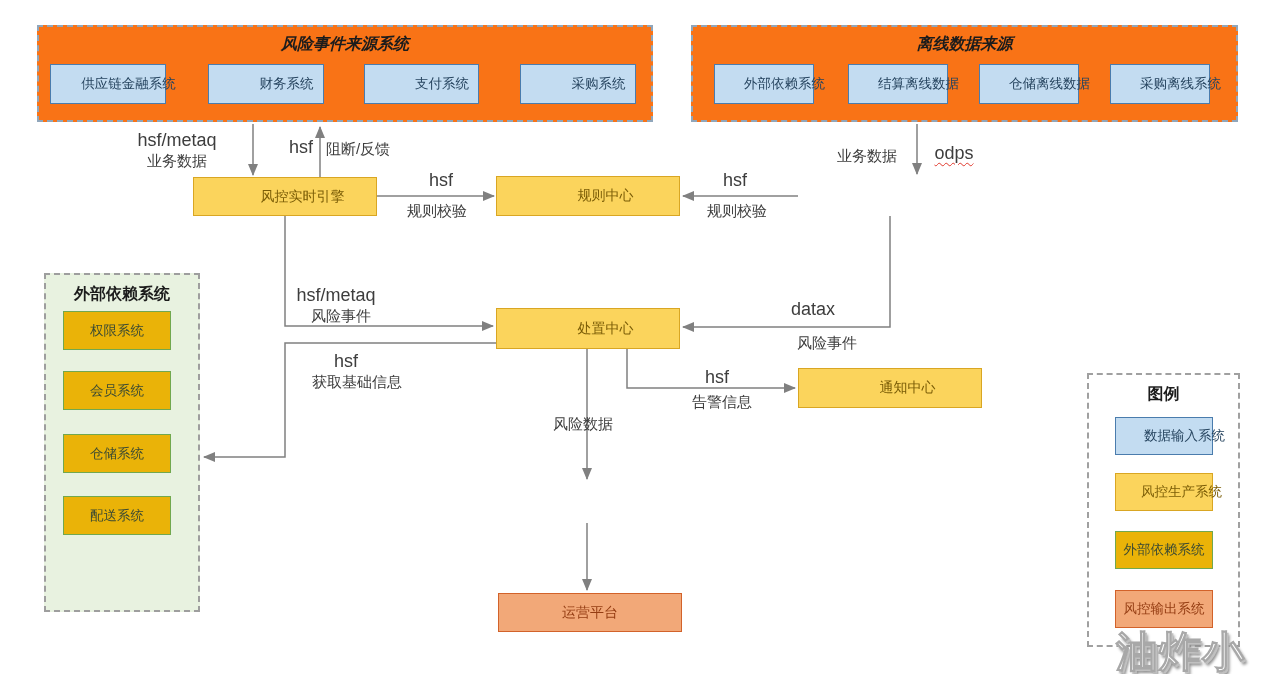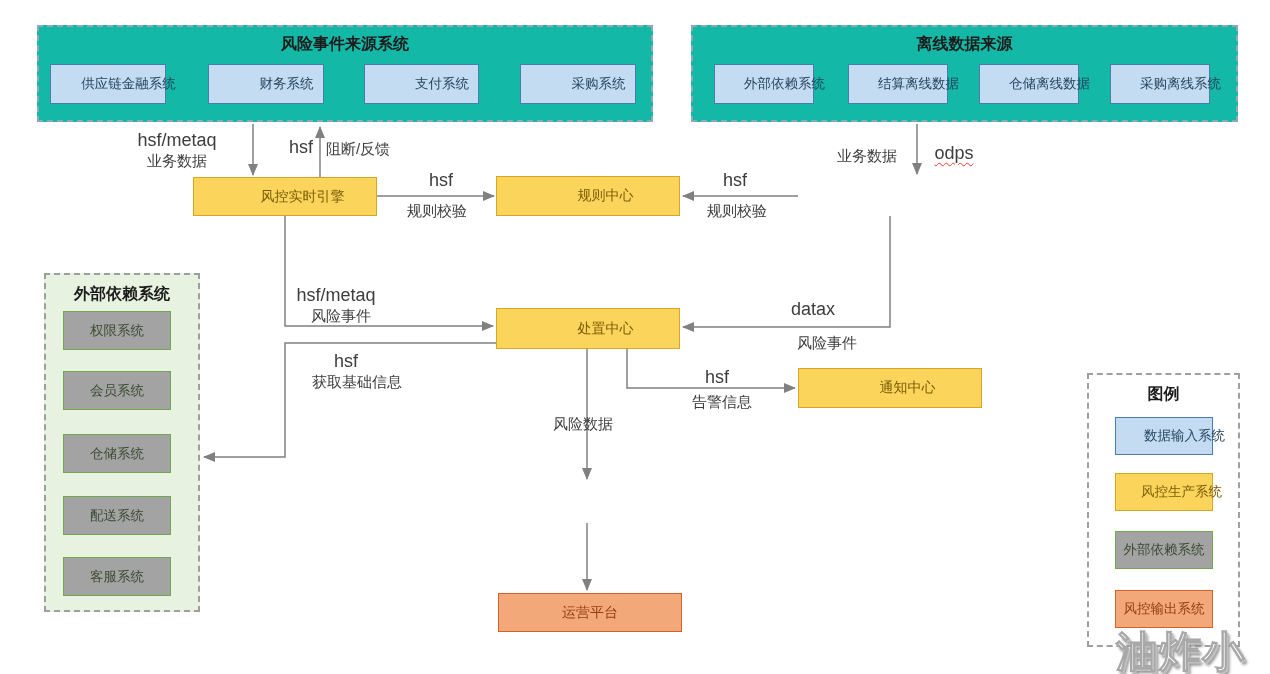--- a/index.html
+++ b/index.html
@@ -4,34 +4,34 @@
 <style>
   html,body { margin:0; padding:0; background:#fff; }
   #canvas {
     position:relative; width:1270px; height:674px; overflow:hidden;
     background:#fff; font-family:"Liberation Sans", sans-serif;
   }
   svg#connectors { position:absolute; left:0; top:0; pointer-events:none; }
   .edge { fill:none; stroke:#808080; stroke-width:1.5; }
 
   .container { position:absolute; box-sizing:border-box; }
-  .blue-container  { background:#14b8a6; border:2px dashed #90a6bb; }
+  .blue-container  { background:#f97316; border:2px dashed #90a6bb;font-style:italic; }
   .green-container { background:#e8f2e0; border:2px dashed #9e9e9e; }
   .legend-container{ background:#ffffff; border:2px dashed #a0a0a0; }
   .container-title { text-align:center; padding-top:7px; font-size:16px; font-weight:600; color:#1c1c1c; }
   .green-container .container-title, .legend-container .container-title { padding-top:9px; }
 
   .box {
     position:absolute; box-sizing:border-box; display:flex;
     align-items:center; justify-content:center;
     font-size:13.5px; white-space:nowrap;
   }
   .blue-item   { background:#c3dcf1; border:1.5px solid #4a7cad; color:#26445f;padding-left:41px; }
   .yellow-node { background:#fbd45c; border:1.5px solid #d9a623; color:#7a5c06; font-size:14px;padding-left:35px; }
-  .green-item  { background:#a3a3a3; border:1.5px solid #71a84f; color:#3b4a33; }
+  .green-item  { background:#eab308; border:1.5px solid #71a84f; color:#3b4a33; }
   .orange-node { background:#f2a878; border:1.5px solid #d2622a; color:#943c12; font-size:14px; }
 
   .elabel { position:absolute; transform:translateX(-50%); white-space:nowrap; color:#3d3d3d; }
   .latin  { font-size:18px; }
   .cjk    { font-size:15px; }
   .wavy-red { text-decoration:underline wavy #e0392d; text-decoration-thickness:1px; text-underline-offset:3px; }
 
   #watermark {
     position:absolute; left:1116px; top:624px;
     font-size:42px; font-weight:bold; letter-spacing:1px;
@@ -89,21 +89,20 @@
   <div class="box yellow-node" style="left:193px;top:177px;width:184px;height:39px">风控实时引擎</div>
   <div class="box yellow-node" style="left:496px;top:176px;width:184px;height:40px">规则中心</div>
   <div class="box yellow-node" style="left:496px;top:308px;width:184px;height:41px">处置中心</div>
   <div class="box yellow-node" style="left:798px;top:368px;width:184px;height:40px">通知中心</div>
   <div class="box orange-node" style="left:498px;top:593px;width:184px;height:39px">运营平台</div>
 
   <div class="box green-item" style="left:63px;top:311px;width:108px;height:39px">权限系统</div>
   <div class="box green-item" style="left:63px;top:371px;width:108px;height:39px">会员系统</div>
   <div class="box green-item" style="left:63px;top:434px;width:108px;height:39px">仓储系统</div>
   <div class="box green-item" style="left:63px;top:496px;width:108px;height:39px">配送系统</div>
-  <div class="box green-item" style="left:63px;top:557px;width:108px;height:39px">客服系统</div>
 
   <div class="box blue-item" style="left:1115px;top:417px;width:98px;height:38px">数据输入系统</div>
   <div class="box yellow-node" style="left:1115px;top:473px;width:98px;height:38px;font-size:13.5px">风控生产系统</div>
   <div class="box green-item" style="left:1115px;top:531px;width:98px;height:38px">外部依赖系统</div>
   <div class="box orange-node" style="left:1115px;top:590px;width:98px;height:38px;font-size:13.5px">风控输出系统</div>
 
   <div class="elabel latin" style="left:177px;top:130px">hsf/metaq</div>
   <div class="elabel cjk" style="left:177px;top:152px">业务数据</div>
   <div class="elabel latin" style="left:301px;top:137px">hsf</div>
   <div class="elabel cjk" style="left:358px;top:140px">阻断/反馈</div>

